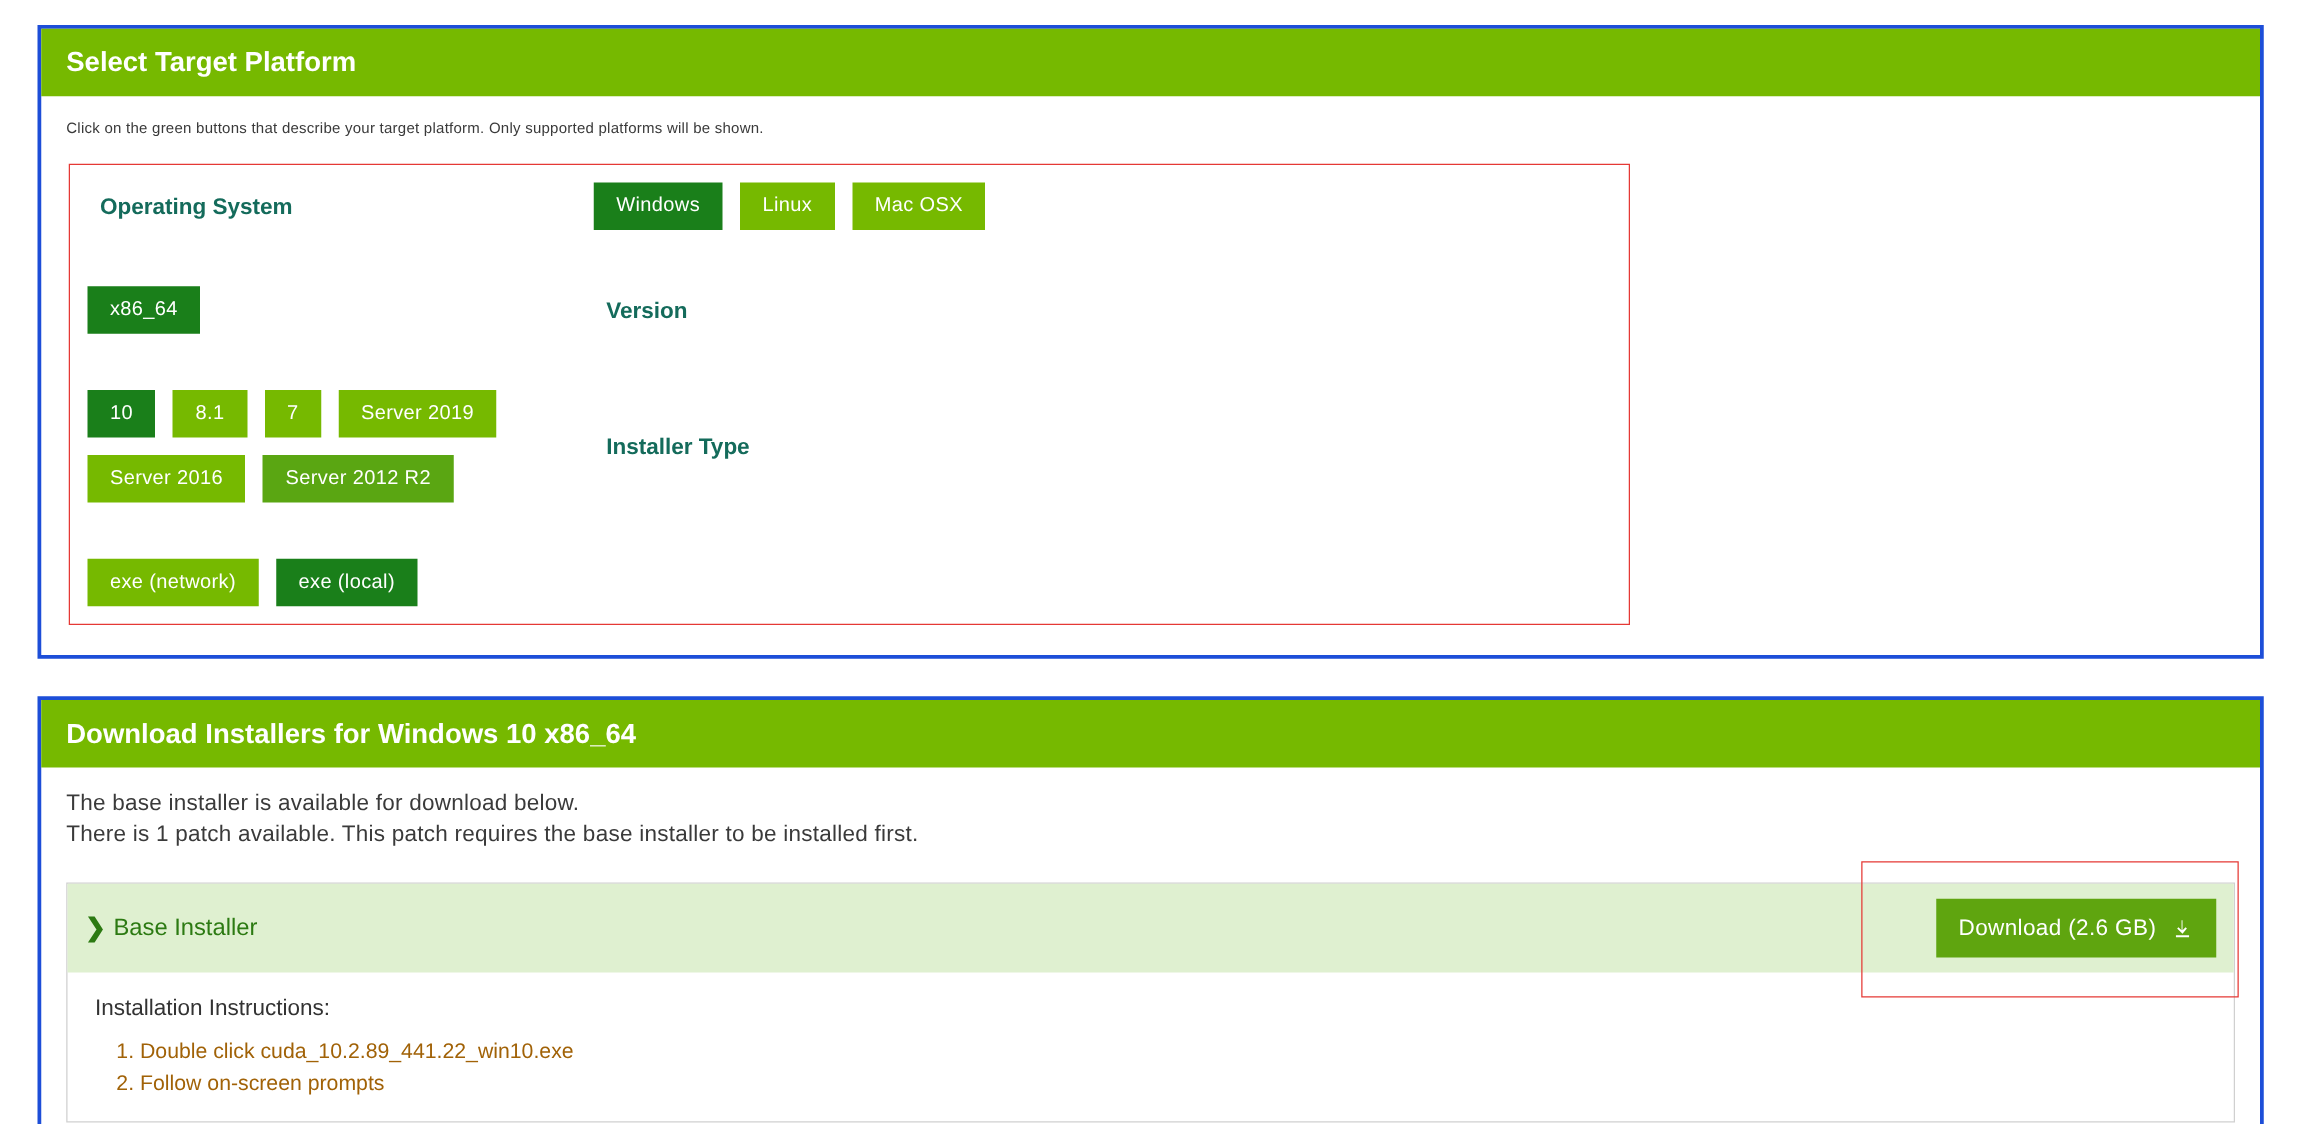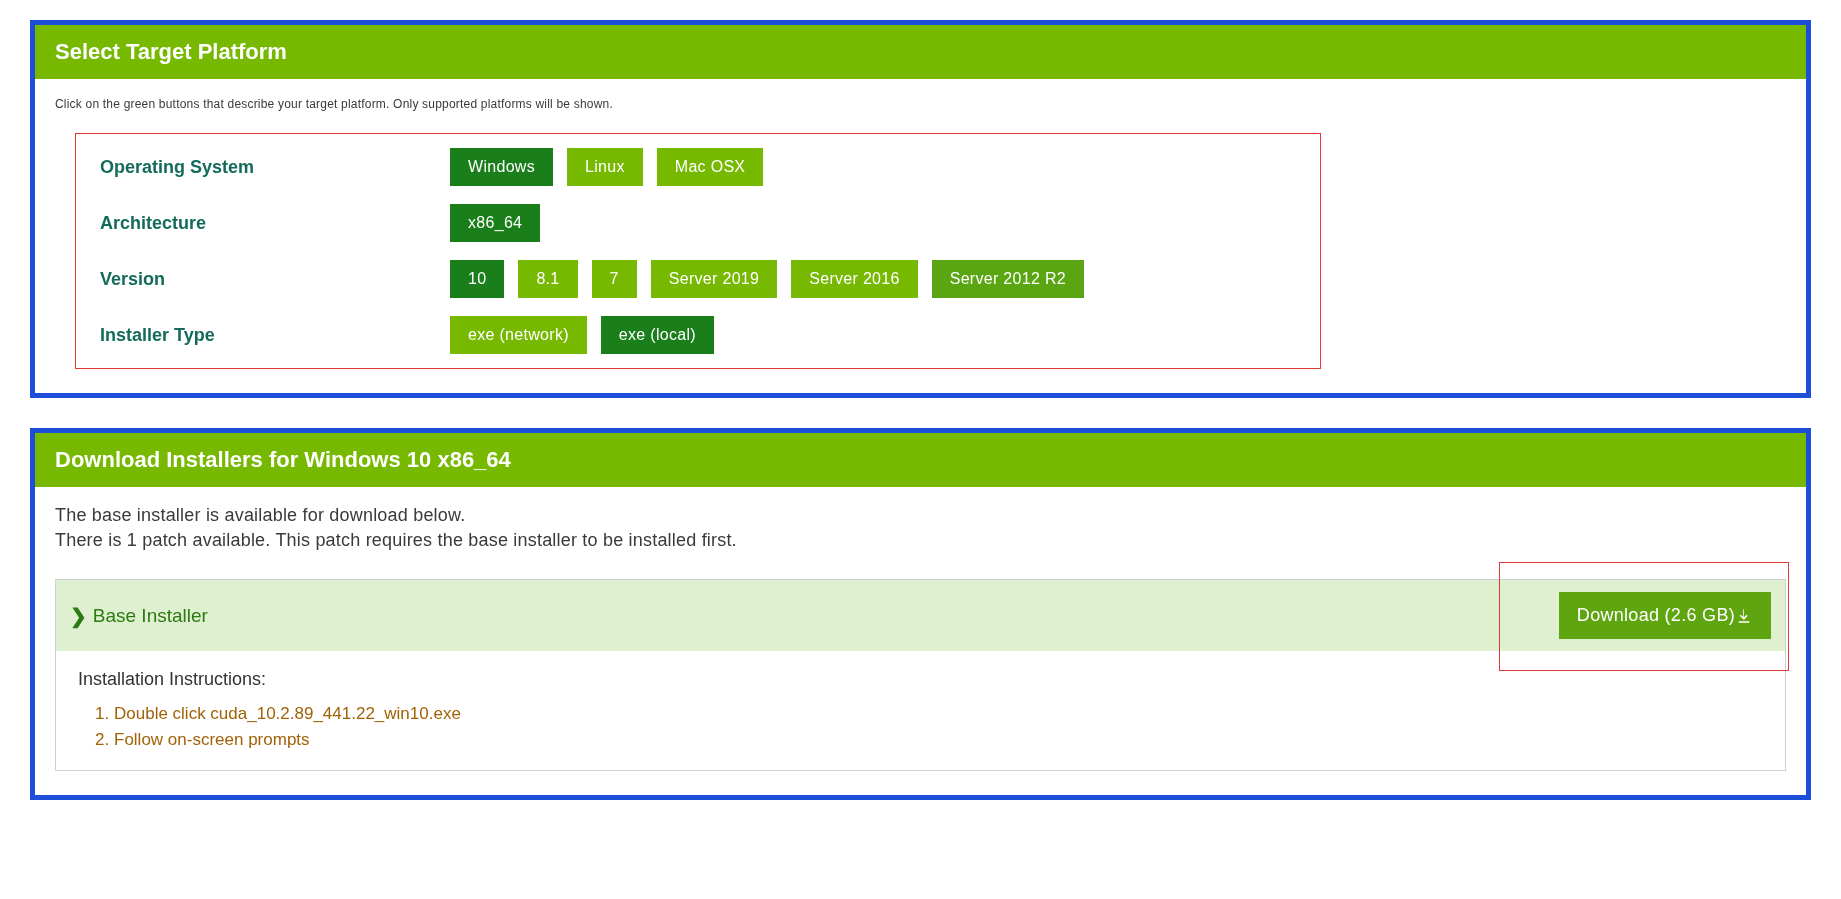--- a/index.html
+++ b/index.html
@@ -7,21 +7,21 @@
       margin: 0;
       padding: 0;
     }
     body {
       font-family: Arial, Helvetica, sans-serif;
       background: #ffffff;
       padding: 20px 30px;
       color: #333;
     }
     .panel {
-      border: 5px solid #1d4ed8;
+      border: 3px solid #1d4ed8;
       margin-bottom: 30px;
     }
     .panel-header {
       background: #76b900;
       color: #ffffff;
       padding: 14px 20px;
       font-size: 22px;
       font-weight: 600;
     }
     .panel-body {
@@ -42,22 +42,23 @@
       margin-top: 4px;
     }
     .selector-grid {
       display: grid;
       grid-template-columns: 360px 1fr;
       row-gap: 18px;
       align-items: center;
       padding: 14px 14px 14px 14px;
       border: 1px solid #e53935;
       width: 72%;
-      margin-left: 20px;
+      margin-left: 2px;
       margin-top: 4px;
+      gap: 45px;
     }
     .selector-label {
       color: #146b5b;
       font-size: 18px;
       font-weight: 600;
       padding-left: 10px;
     }
     .option-row {
       display: flex;
       flex-wrap: wrap;
@@ -105,20 +106,21 @@
     }
     .download-btn {
       background: #5fa50f;
       color: #ffffff;
       border: none;
       padding: 13px 18px;
       font-size: 18px;
       cursor: pointer;
       display: flex;
       align-items: center;
+      gap: 12px;
       letter-spacing: 0.3px;
     }
     .download-icon {
       display: inline-block;
       width: 18px;
       height: 18px;
     }
     .instructions {
       padding: 18px 22px 14px 22px;
     }
@@ -158,21 +160,20 @@
     <p class="intro-text">Click on the green buttons that describe your target platform. Only supported platforms will be shown.</p>
 
     <div class="selector-grid">
 
     <div class="selector-label">Operating System</div>
         <div class="option-row">
           <button class="option-btn dark">Windows</button>
           <button class="option-btn light">Linux</button>
           <button class="option-btn light">Mac OSX</button>
         </div>
-        <div class="selector-label">Architecture</div>
         <div class="option-row">
           <button class="option-btn dark">x86_64</button>
         </div>
         <div class="selector-label">Version</div>
         <div class="option-row">
           <button class="option-btn dark">10</button>
           <button class="option-btn light">8.1</button>
           <button class="option-btn light">7</button>
           <button class="option-btn light">Server 2019</button>
           <button class="option-btn light">Server 2016</button>

